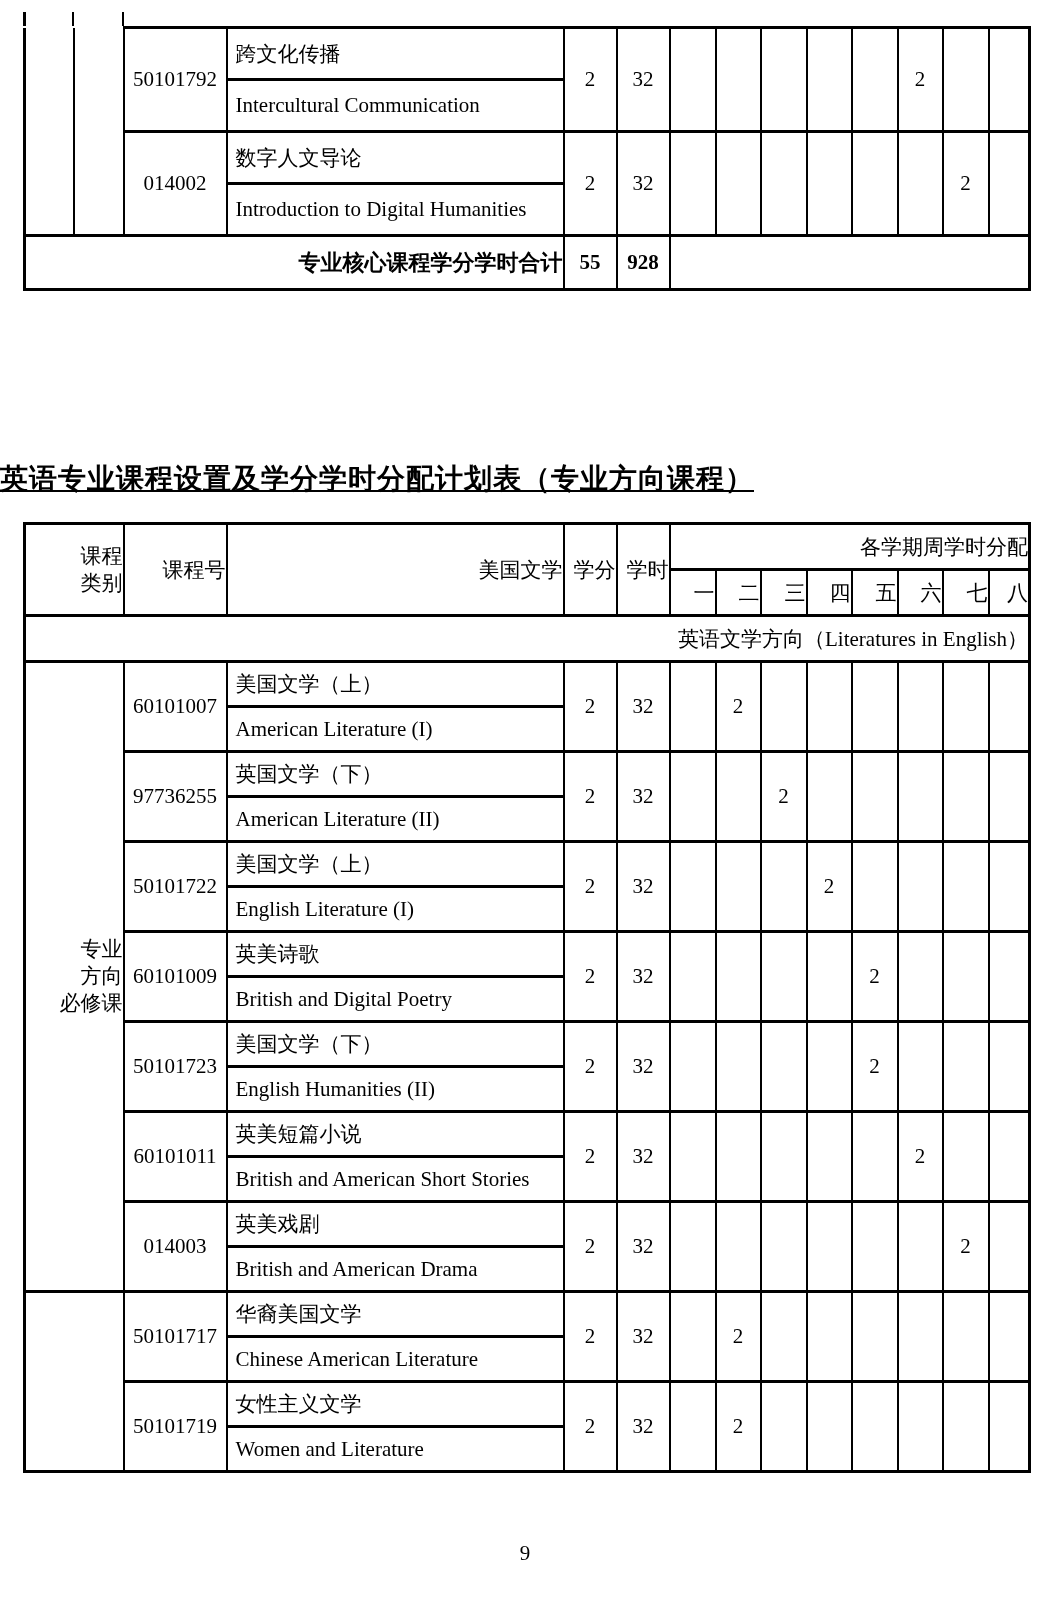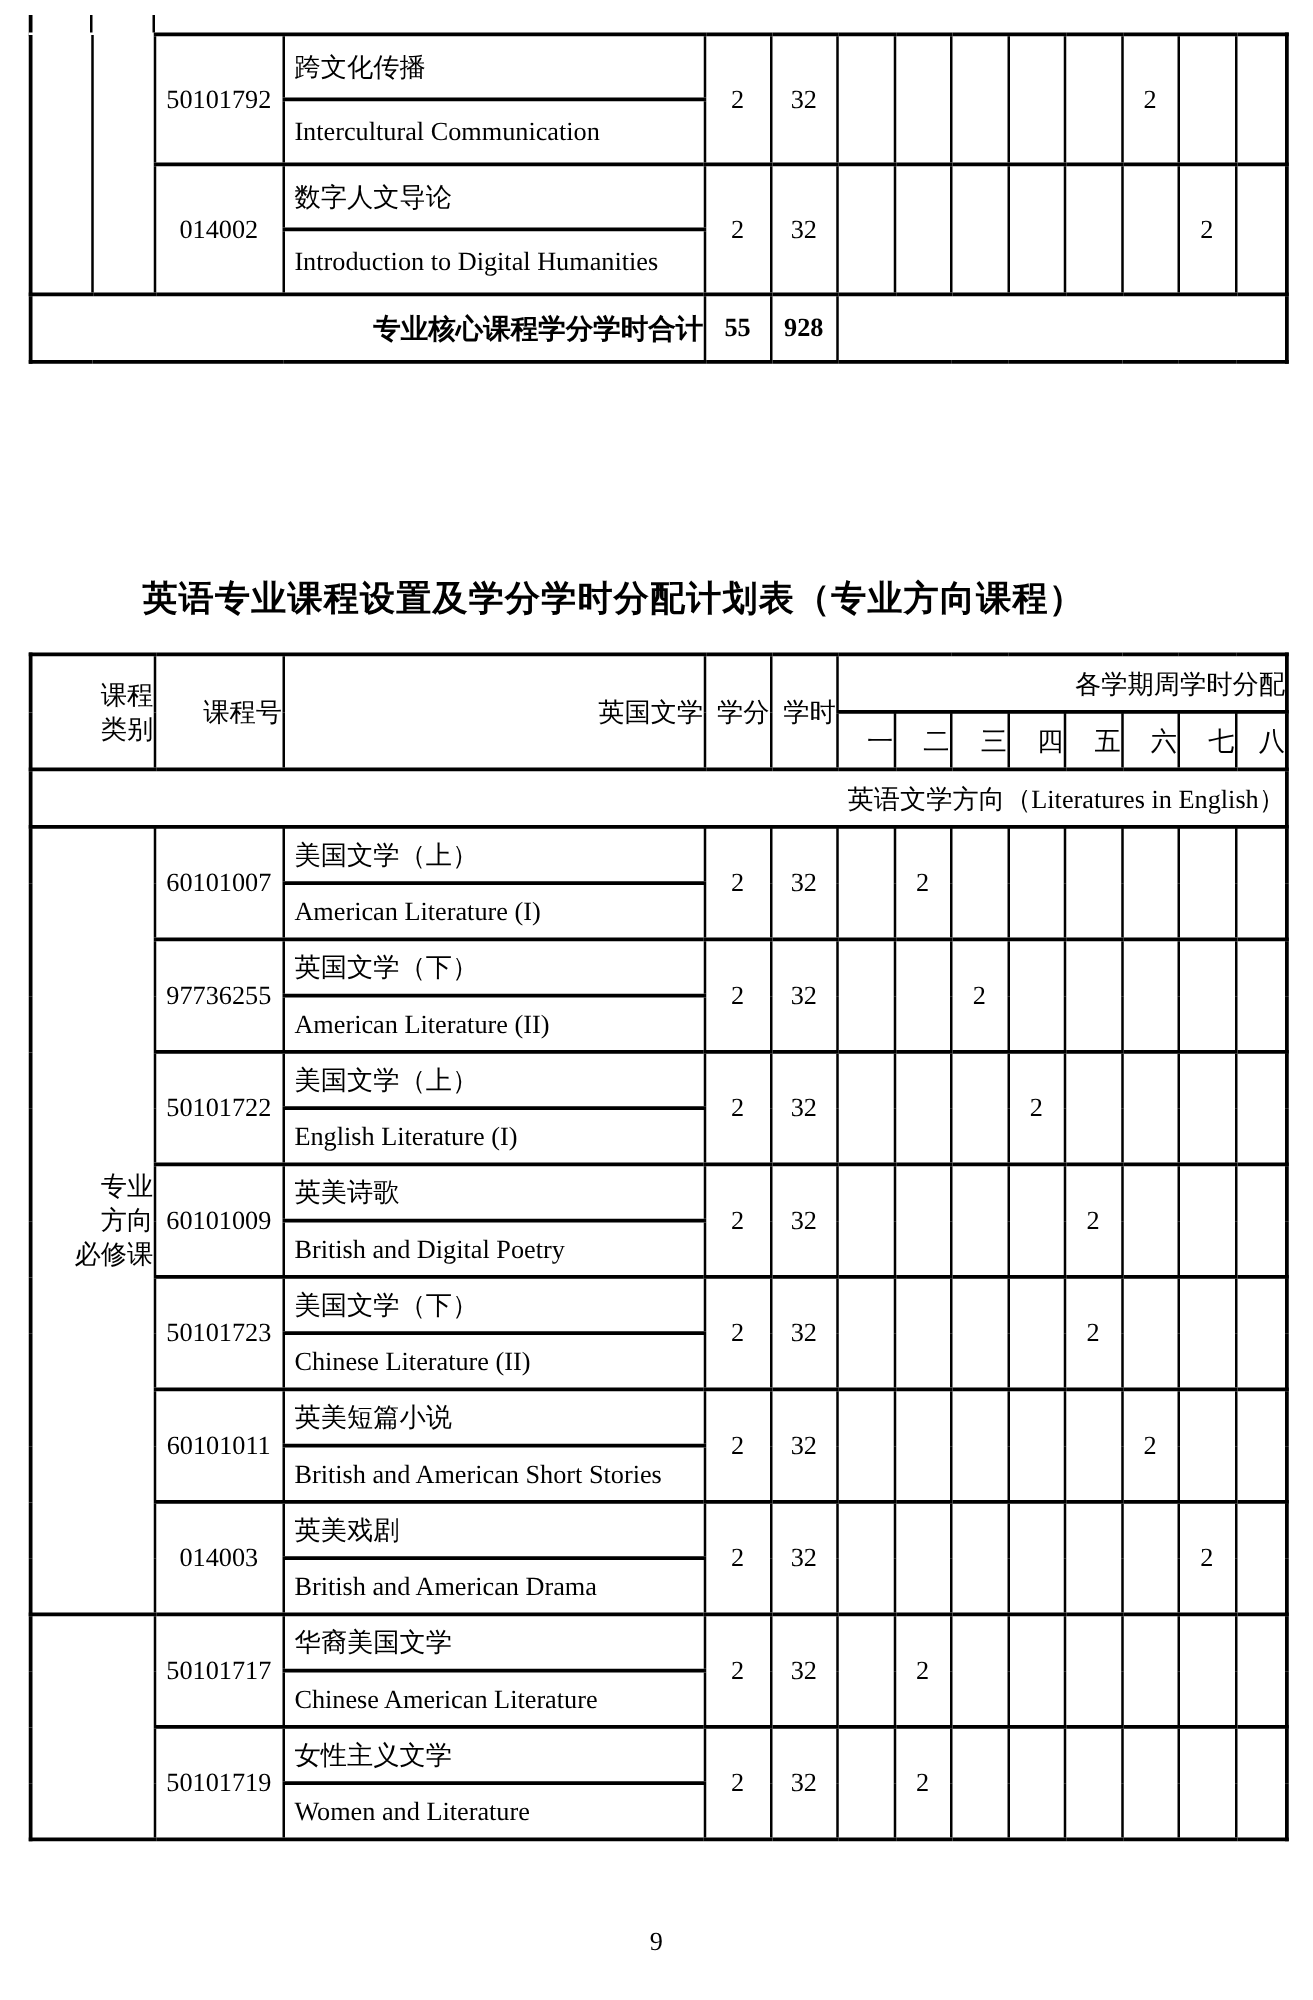--- a/index.html
+++ b/index.html
@@ -23,23 +23,23 @@
   tr.h46{height:46px}
   tr.h45{height:45px}
   .num{text-align:center}
   .name{text-align:left;padding-left:8px}
   .pre{white-space:pre-line;text-align:right;line-height:27px}
   .center{text-align:right}
   .bold{font-weight:bold}
   .heiti{font-family:"Liberation Sans","DejaVu Sans",sans-serif;font-weight:bold}
   .total-label{font-size:22px}
   .title{
-    position:absolute;top:460px;left:0;width:982px;text-align:center;
+    position:absolute;top:460px;left:0;width:982px;
     font-family:"Liberation Sans","DejaVu Sans",sans-serif;font-weight:bold;
-    font-size:28px;letter-spacing:1px;
+    font-size:28px;letter-spacing:1px;text-decoration:underline;
   }
   .pagenum{position:absolute;top:1541px;left:0;width:1050px;text-align:center;font-size:21px}
   .vstub{position:absolute;top:12px;height:17px;background:#000}
 </style>
 </head>
 <body>
 
 <div class="vstub" style="left:23px;width:3px"></div>
 <div class="vstub" style="left:72px;width:2px"></div>
 <div class="vstub" style="left:122px;width:2px"></div>
@@ -123,21 +123,21 @@
     <col style="width:46px">
       <col style="width:45px">
       <col style="width:46px">
       <col style="width:41px">
   </colgroup>
   <tbody>
       <tr class="h46">
     <th rowspan="2" class="pre outL">课程
 类别</th>
     <th rowspan="2" class="center">课程号</th>
-    <th rowspan="2" class="center">英国文学</th>
+    <th rowspan="2" class="center">美国文学</th>
     <th rowspan="2" class="center">学分</th>
     <th rowspan="2" class="center">学时</th>
     <th colspan="8" class="center outR">各学期周学时分配</th>
   </tr>
   <tr class="h46">
     <th class="center">一</th>
     <th class="center">二</th>
     <th class="center">三</th>
     <th class="center">四</th>
     <th class="center">五</th>
@@ -232,21 +232,21 @@
     <td rowspan="2" class="num"></td>
     <td rowspan="2" class="num"></td>
     <td rowspan="2" class="num"></td>
     <td rowspan="2" class="num"></td>
     <td rowspan="2" class="num">2</td>
     <td rowspan="2" class="num"></td>
     <td rowspan="2" class="num"></td>
     <td rowspan="2" class="num outR"></td>
   </tr>
   <tr class="h45">
-        <td class="name">Chinese Literature (II)</td>
+        <td class="name">English Humanities (II)</td>
       </tr>
 
   <tr class="h45">
     <td rowspan="2" class="num">60101011</td>
     <td class="name">英美短篇小说</td>
     <td rowspan="2" class="num">2</td>
     <td rowspan="2" class="num">32</td>
     <td rowspan="2" class="num"></td>
     <td rowspan="2" class="num"></td>
     <td rowspan="2" class="num"></td>

